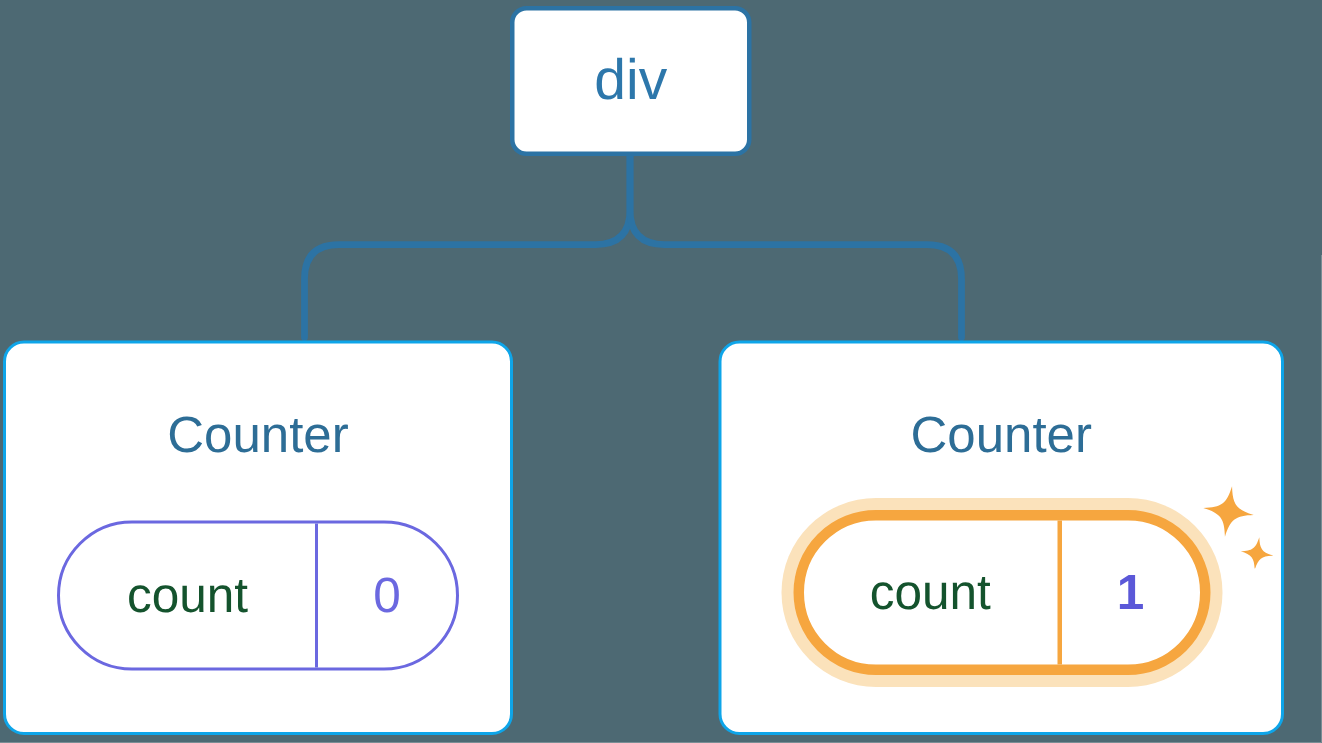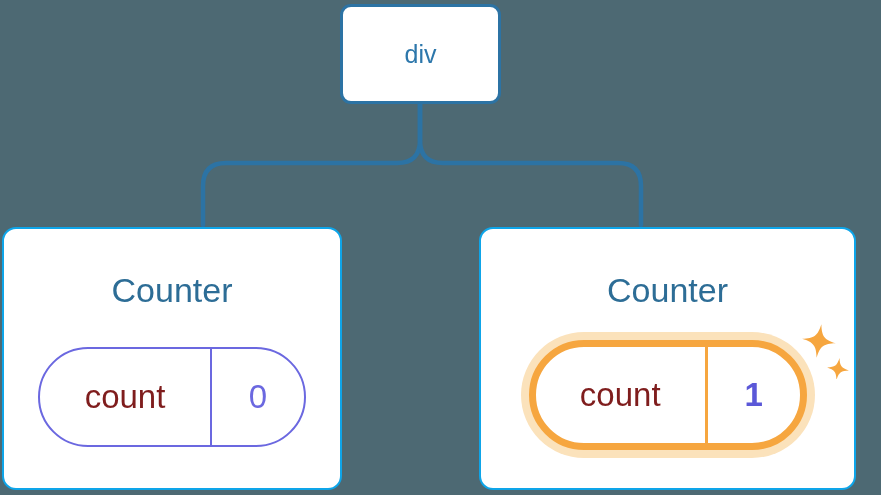--- a/index.html
+++ b/index.html
@@ -29,21 +29,21 @@
   .root-node {
     position: absolute;
     left: 340px; top: 4px;
     width: 161px; height: 100px;
     background: #FFFFFF;
     border: 3px solid #2C73A4;
     border-radius: 11px;
     display: flex;
     align-items: center;
     justify-content: center;
-    font-size: 25px;
+    font-size: 38px;
     font-weight: 500;
     color: #2D77AB;
   }
 
   .counter-card {
     position: absolute;
     top: 227px;
     height: 263px;
     background: #FFFFFF;
     border: 2px solid #0ea5e9;
@@ -83,21 +83,21 @@
     border-radius: 60px;
     box-shadow: 0 0 0 8px #FBE2BB;
   }
 
   .state-seg-label {
     flex: 1.85;
     display: flex;
     align-items: center;
     justify-content: center;
     font-size: 33px;
-    color: #7f1d1d;
+    color: #14532d;
   }
   .state-pill.normal   .state-seg-label { border-right: 2px solid #6B68E0; }
   .state-pill.highlight .state-seg-label { border-right: 3px solid #F6A63F; }
 
   .state-seg-value {
     flex: 1;
     display: flex;
     align-items: center;
     justify-content: center;
     font-size: 33px;

